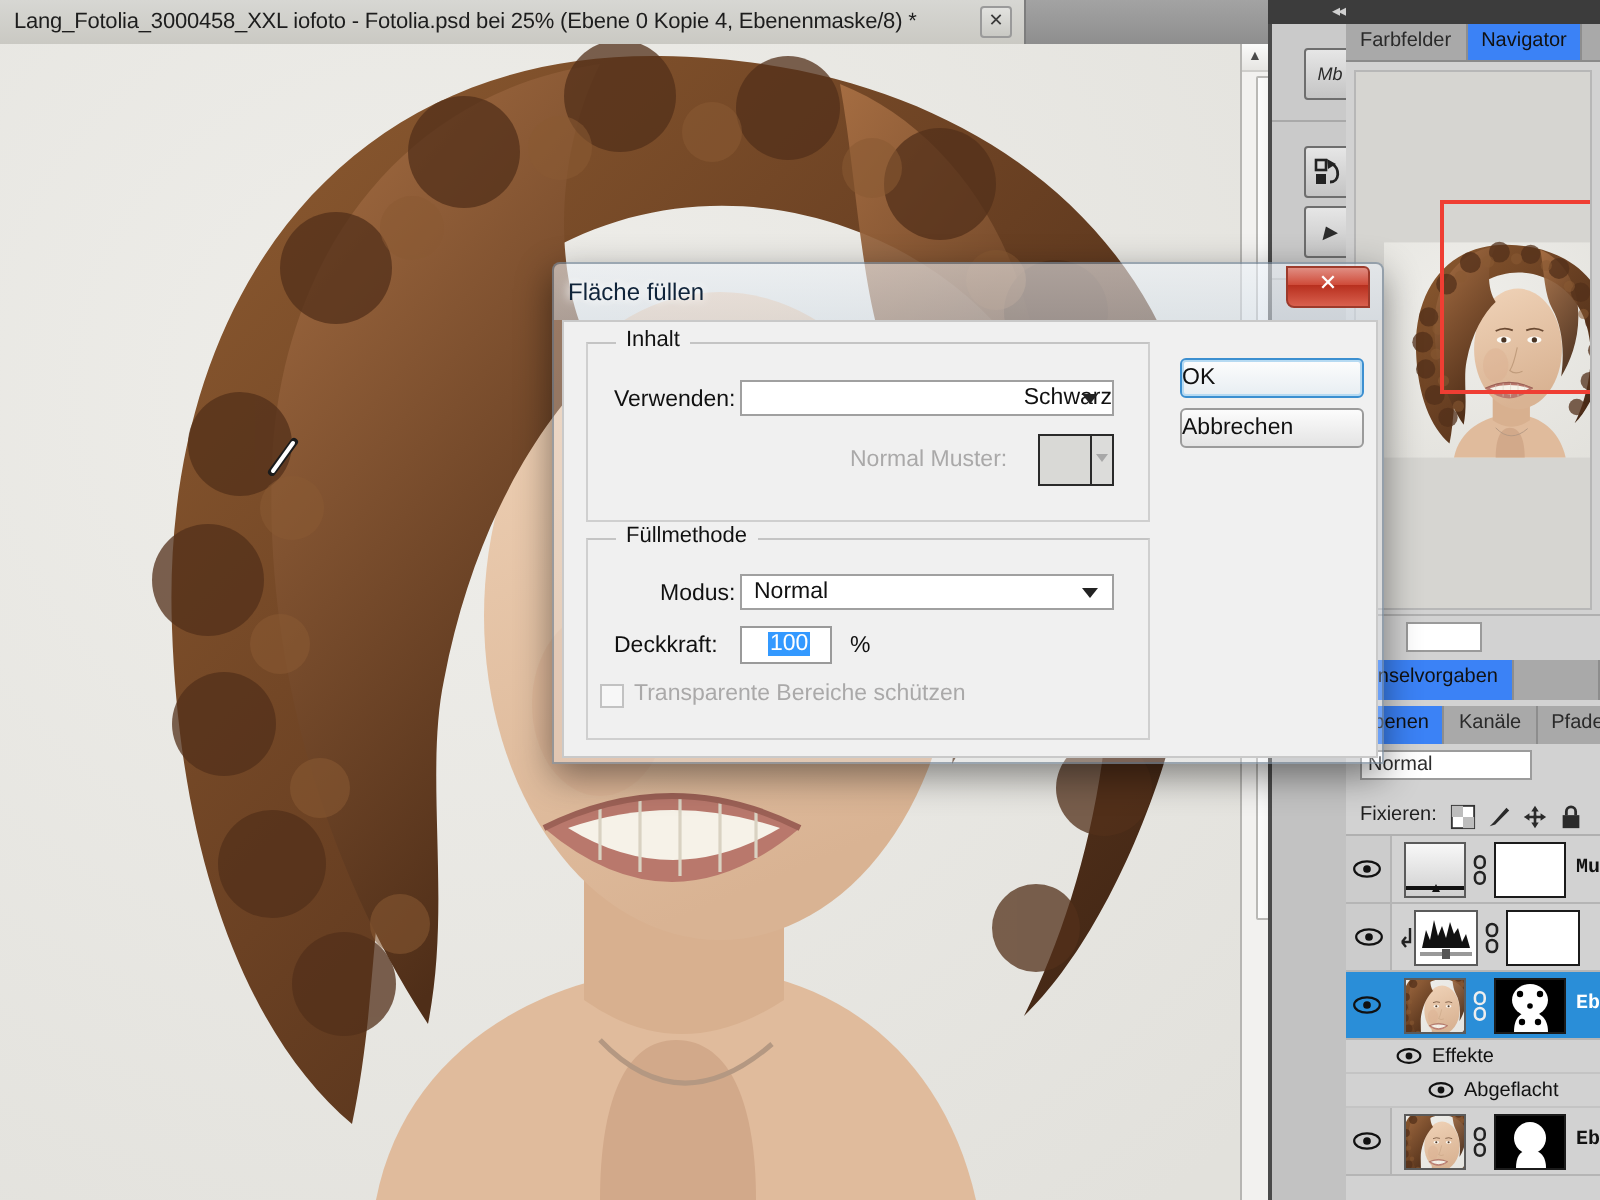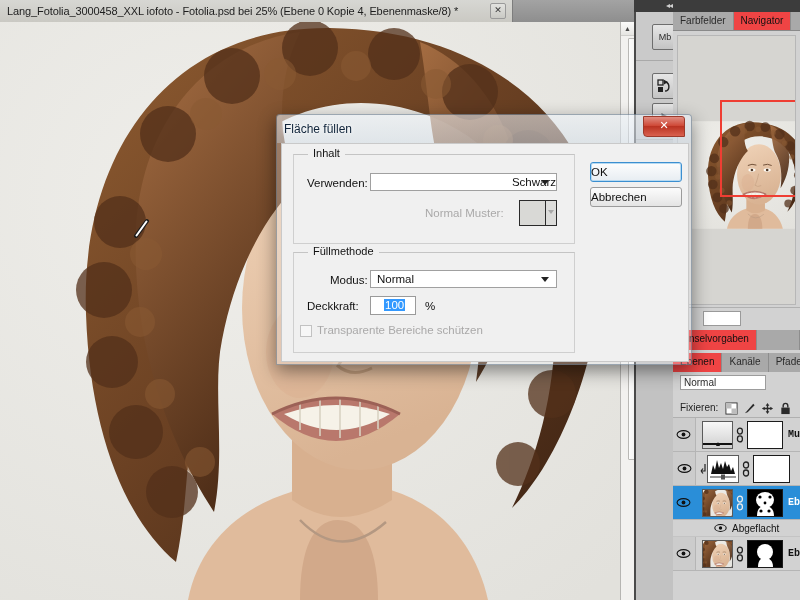--- a/index.html
+++ b/index.html
@@ -29,33 +29,33 @@
                   line-height:13px;color:#4a4a4a;background:linear-gradient(#fbfbfa,#e6e5e2);}
   .vscroll .thumb{position:absolute;left:1px;top:16px;width:11px;height:420px;
                   background:linear-gradient(90deg,#fcfcfc,#ededea);border:1px solid #b9b8b5;border-radius:1px;}
 
   
   .dock-top{position:absolute;left:634px;top:0;width:166px;height:12px;background:#3c3c3c;}
   .dock-top .collapse{position:absolute;left:24px;top:0;width:22px;height:12px;color:#d0d0d0;
                       font-size:8px;line-height:12px;text-align:center;letter-spacing:-1px;cursor:pointer;}
   .iconstrip{position:absolute;left:634px;top:12px;width:38px;height:588px;
              background:#c2c2c2;border-left:2px solid #4a4a4a;border-right:1px solid #9d9d9d;}
-  .istrip-group{border-bottom:1px solid #a9a9a9;padding:3px 16px 6px;background:#cacaca;}
+  .istrip-group{border-bottom:1px solid #a9a9a9;padding:3px 16px 6px;background:#cacaca;font-style:italic;}
   .grip{height:5px;margin:0 5px 4px;background-image:radial-gradient(#8d8d8d 35%,transparent 36%);
         background-size:3px 3px;}
   .ibtn{width:24px;height:24px;margin:0 auto 4px;background:linear-gradient(#e6e6e6,#c4c4c4);
         border:1px solid #6e6e6e;border-radius:2px;display:flex;align-items:center;justify-content:center;
         font-size:9px;color:#2b2b2b;cursor:pointer;}
 
   .panels{position:absolute;left:673px;top:12px;width:127px;height:588px;background:#d2d2d2;}
 
   .ptabs{display:flex;height:18px;background:#9e9e9e;border-bottom:1px solid #8a8a8a;}
   .ptab{font-size:10px;line-height:18px;padding:0 7px;color:#2a2a2a;white-space:nowrap;
         background:#a9a9a9;border-right:1px solid #8d8d8d;cursor:pointer;}
-  .ptab.active{background:#ef4444;color:#111;}
+  .ptab.active{background:#3b82f6;color:#111;}
 
   .navigator{position:absolute;left:0;top:19px;width:127px;height:288px;background:#d2d2d2;
              padding:4px 4px 0;box-sizing:border-box;}
   .nav-view{position:relative;width:119px;height:270px;background:#d6d5d1;overflow:hidden;
             border:1px solid #b7b7b7;box-sizing:border-box;}
   .nav-view svg{position:absolute;left:14px;top:14px;width:118px;height:250px;}
   .nav-rect{position:absolute;left:42px;top:64px;width:86px;height:97px;border:2px solid #ef3e33;box-sizing:border-box;}
   .nav-bottom{position:absolute;left:0;top:295px;width:127px;height:18px;border-top:1px solid #b0b0b0;background:#d2d2d2;}
   .nav-zoom{position:absolute;left:30px;top:3px;width:36px;height:13px;background:#fff;border:1px solid #9a9a9a;}
 
@@ -81,21 +81,21 @@
   .mask{width:35px;height:26px;border:1px solid #1b1b1b;background:#000;overflow:hidden;}
   .lname{font-size:10px;color:#121212;margin-left:5px;white-space:nowrap;font-weight:bold;font-family:Liberation Mono, monospace;}
   .lrow.sel .lname{color:#ffffff;}
   .subrow{display:flex;align-items:center;height:16px;background:#d2d2d2;border-bottom:1px solid #c4c4c4;
           font-size:10px;color:#111;}
   .subrow .eye2{width:38px;display:flex;justify-content:flex-end;padding-right:5px;}
   .subrow.deep .eye2{width:54px;}
   .clip{width:9px;margin-left:2px;}
 
   
-  .dialog{position:absolute;left:276px;top:114px;width:414px;height:249px;
+  .dialog{position:absolute;left:276px;top:131px;width:414px;height:249px;
           border:1px solid rgba(90,110,130,.55);
           box-shadow:0 6px 18px rgba(0,0,0,.45);
           background:rgba(236,242,247,.28);border-radius:4px 4px 0 0;}
   .dlg-title-bar{position:absolute;left:0;top:0;width:414px;height:28px;border-radius:3px 3px 0 0;
                  background:linear-gradient(rgba(236,242,248,.42),rgba(205,218,230,.38));}
   .dlg-title{position:absolute;left:7px;top:7px;font-size:12px;color:#10243a;
              text-shadow:0 0 4px rgba(255,255,255,.95),0 0 7px rgba(255,255,255,.9);}
   .dlg-close{position:absolute;left:366px;top:1px;width:40px;height:19px;border-radius:0 3px 0 4px;
              background:linear-gradient(#e08d82,#cf4a38 45%,#b8301f 46%,#d9604e);
              border:1px solid #9d3a2b;color:#fff;font-size:11px;line-height:17px;text-align:center;cursor:pointer;}
@@ -402,20 +402,29 @@
                 <circle cx="22" cy="7" r="1.6"></circle>
                 <circle cx="17" cy="13" r="1.4"></circle>
                 <circle cx="13" cy="21" r="1.6"></circle>
                 <circle cx="21" cy="21" r="1.6"></circle>
               </g>
           </svg>
         </div>
         <span class="lname">Eb</span>
       </div>
 
+      <div class="subrow">
+        <span class="eye2">
+          <svg width="13" height="10" viewBox="0 0 16 12">
+              <ellipse cx="8" cy="6" rx="7" ry="4.2" fill="none" stroke="#111" stroke-width="1.3"></ellipse>
+              <circle cx="8" cy="6" r="2.1" fill="#111"></circle>
+            </svg>
+        </span>
+        <span>Effekte</span>
+      </div>
 
       <div class="subrow deep">
         <span class="eye2">
           <svg width="13" height="10" viewBox="0 0 16 12">
               <ellipse cx="8" cy="6" rx="7" ry="4.2" fill="none" stroke="#111" stroke-width="1.3"></ellipse>
               <circle cx="8" cy="6" r="2.1" fill="#111"></circle>
             </svg>
         </span>
         <span>Abgeflacht</span>
       </div>

